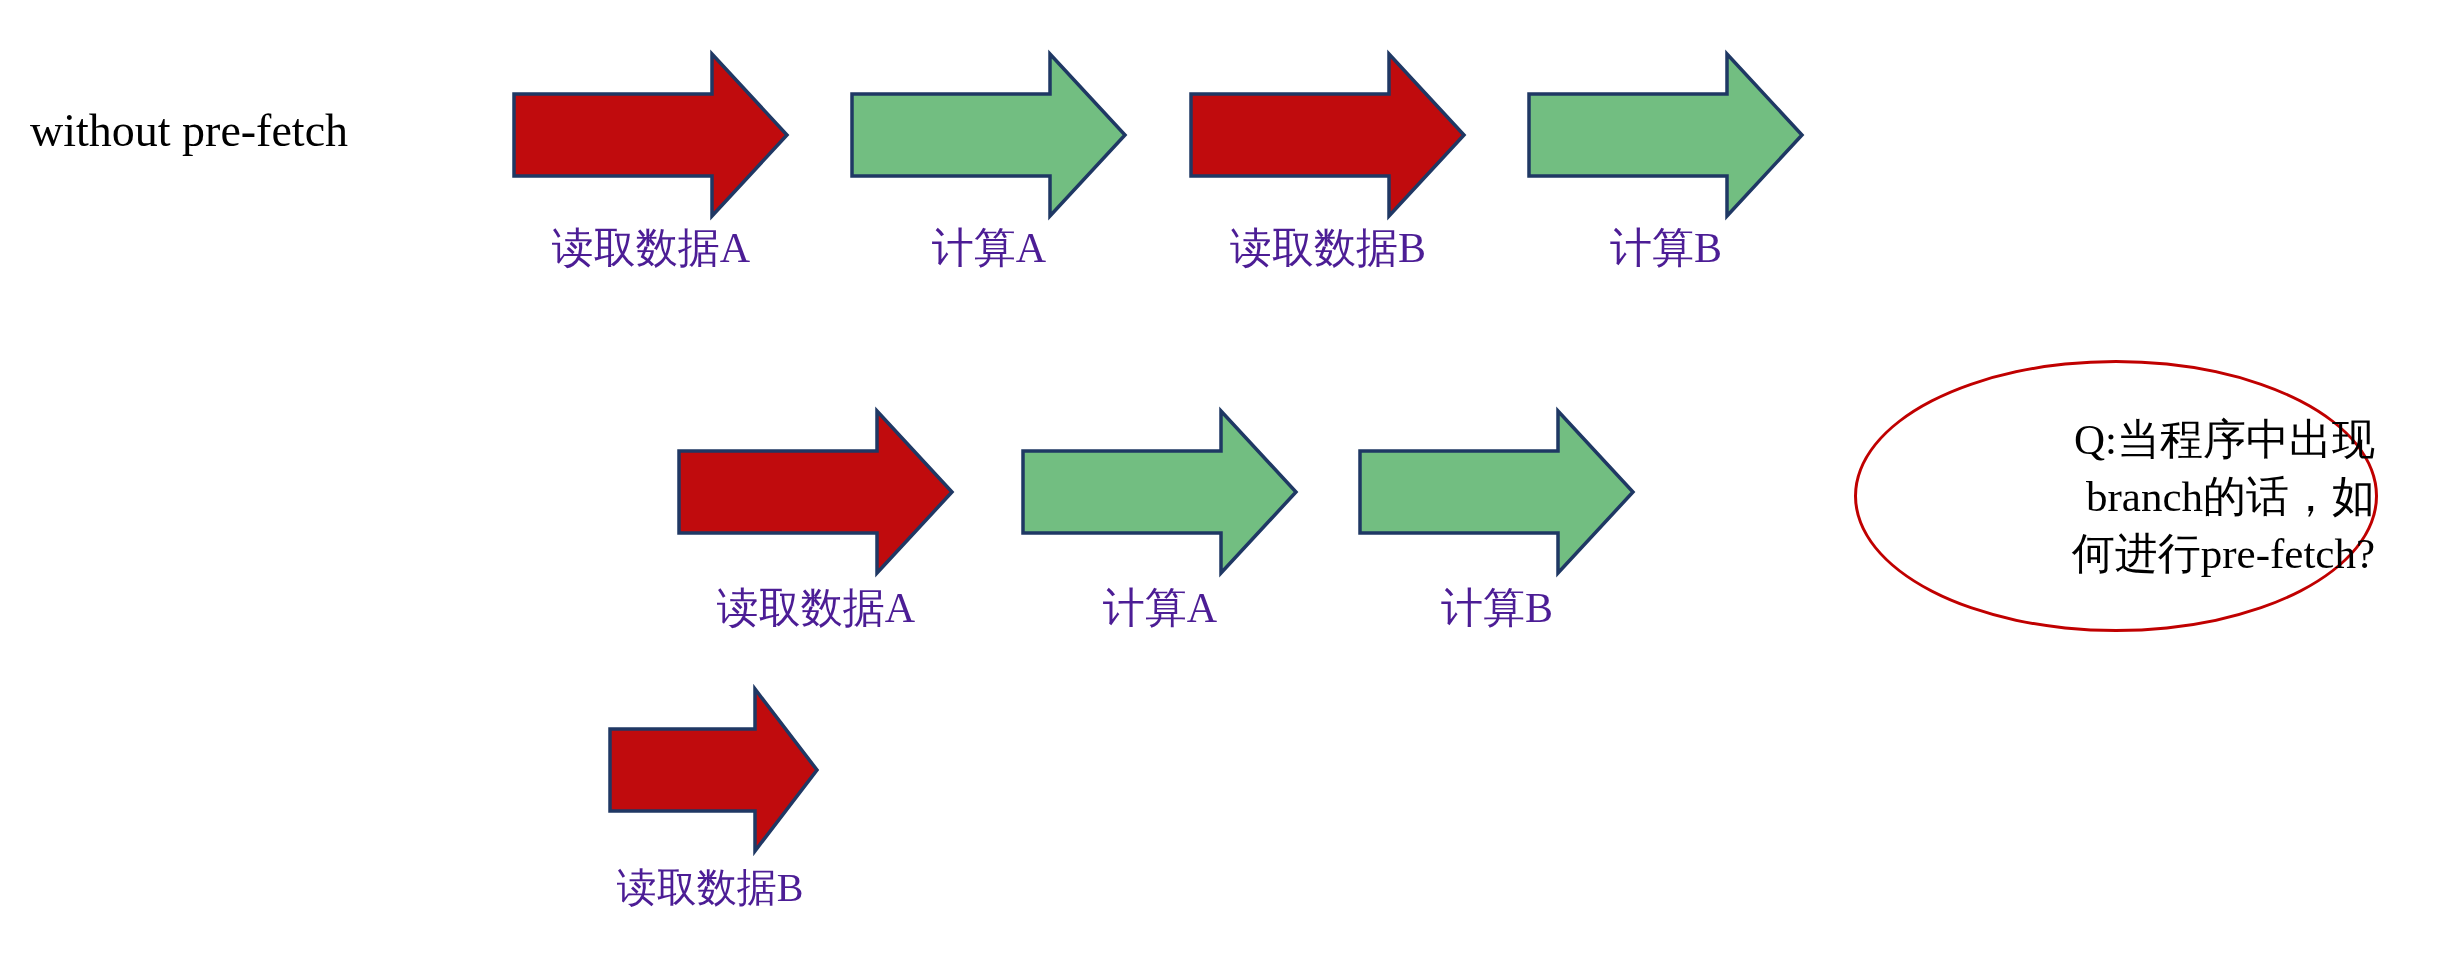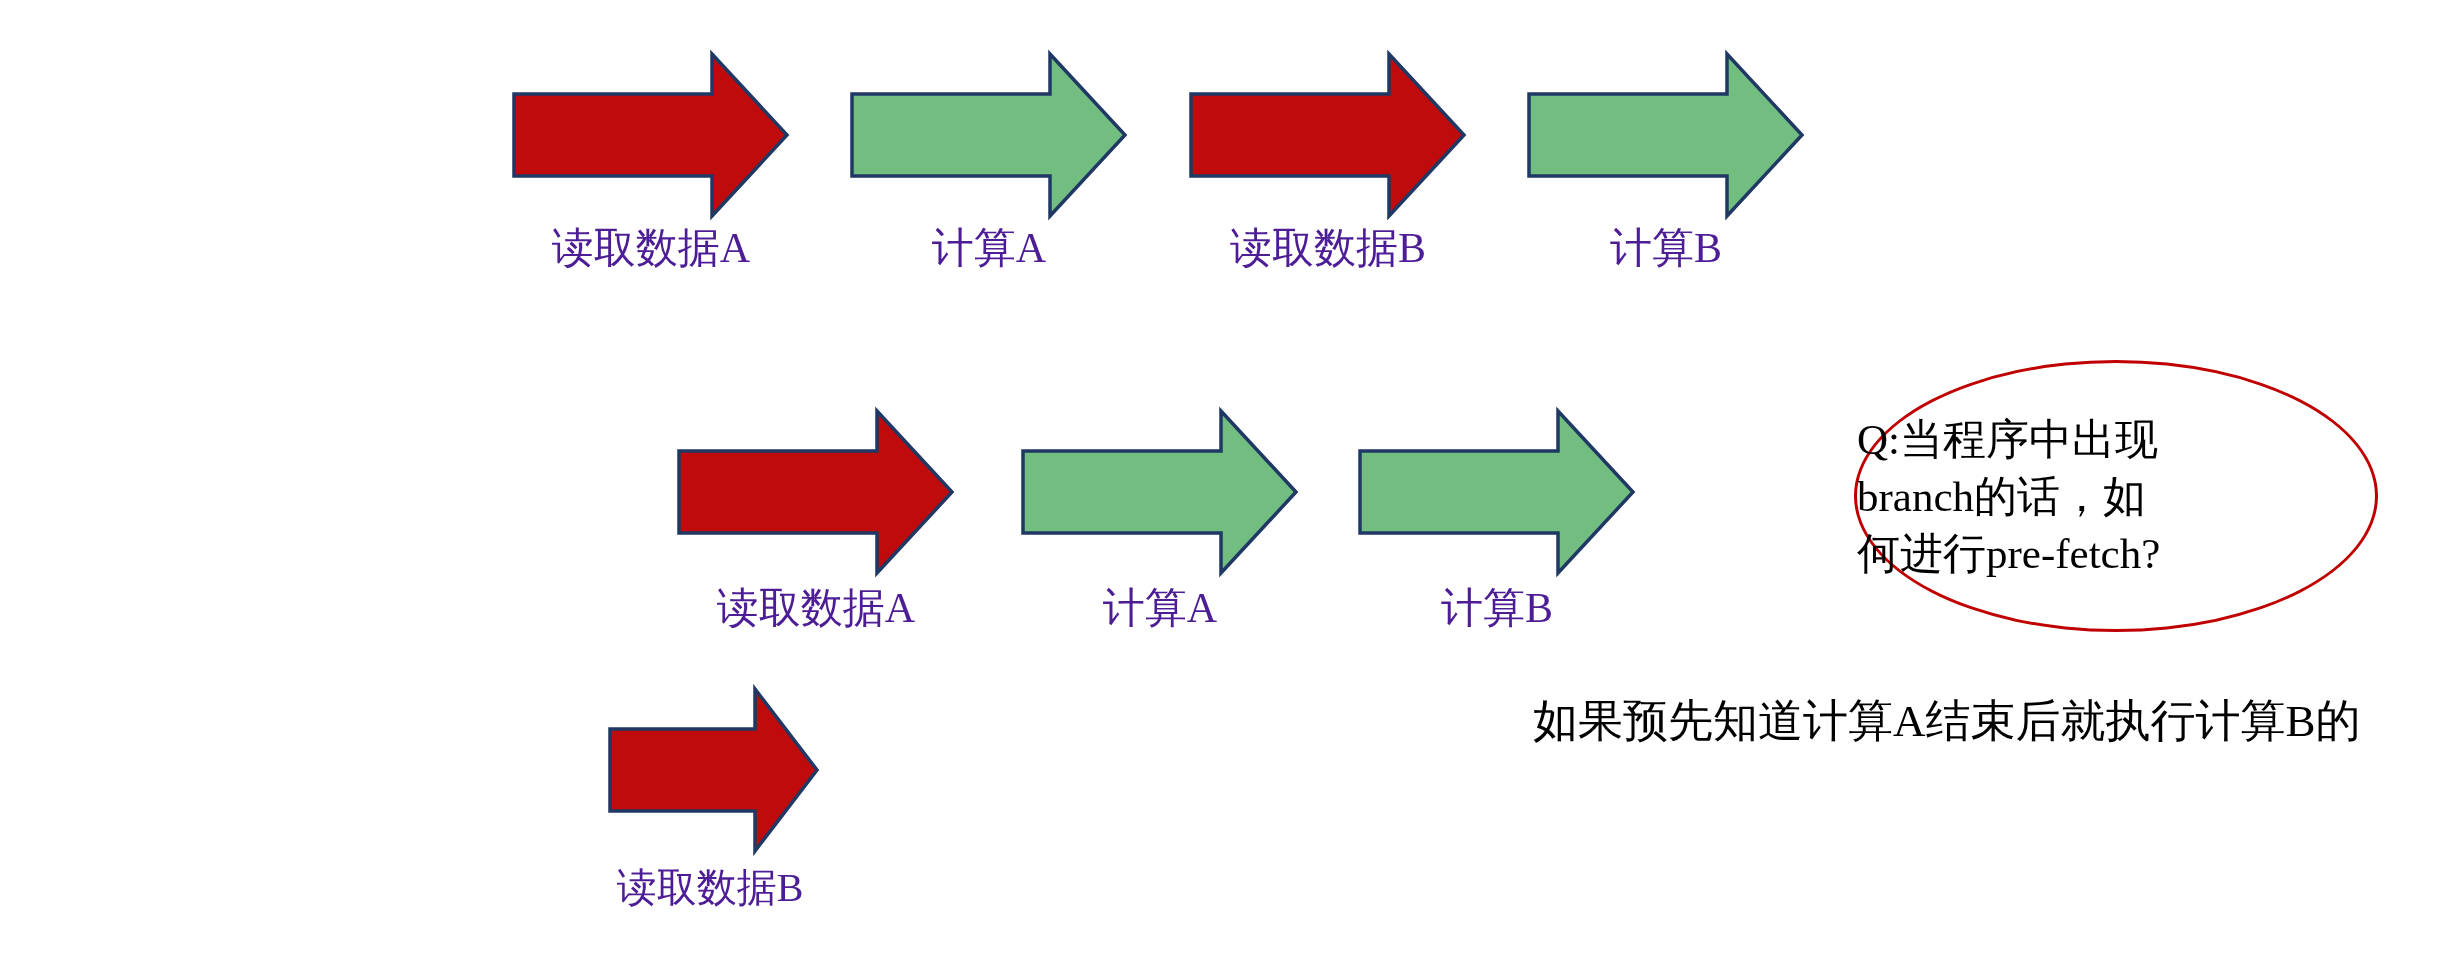--- a/index.html
+++ b/index.html
@@ -35,21 +35,21 @@
   .bubble{
     position:absolute;
     left:1854px;top:360px;
     width:524px;height:272px;
     border:3px solid var(--accent-red,#C00000);
     border-radius:50%;
     box-sizing:border-box;
     display:flex;
     flex-direction:column;
     justify-content:center;
-    align-items:flex-start;
+    align-items:flex-end;
   }
   .bubble div{
     font-size:43px;
     line-height:57px;
     color:#000;
     white-space:nowrap;
   }
   .note{
     position:absolute;
     left:1533px;top:692px;
@@ -64,20 +64,21 @@
   .note .hl{
     color:var(--accent-red,#C00000);
     font-style:italic;
   }
 </style>
 </head>
 <body>
 
 <div class="canvas">
 
+  <div class="row-label" style="left:30px;top:104px">without pre-fetch</div>
 
   <svg class="arrow red" style="left:512px;top:52px" width="278" height="166" viewBox="0 0 278 166">
     <polygon points="2,42 200,42 200,2 275,83 200,164 200,124 2,124"></polygon>
   </svg>
   <svg class="arrow green" style="left:850px;top:52px" width="278" height="166" viewBox="0 0 278 166">
     <polygon points="2,42 200,42 200,2 275,83 200,164 200,124 2,124"></polygon>
   </svg>
   <svg class="arrow red" style="left:1189px;top:52px" width="278" height="166" viewBox="0 0 278 166">
     <polygon points="2,42 200,42 200,2 275,83 200,164 200,124 2,124"></polygon>
   </svg>
@@ -109,16 +110,15 @@
   </svg>
   <div class="step-label small" style="left:560px;top:860px;width:300px">读取数据B</div>
 
   <div class="bubble">
     <div>Q:当程序中出现</div>
     <div>branch的话，如</div>
     <div>何进行pre-fetch?</div>
   </div>
 
   <div class="note">
-    <div>如果预先知道计算A结束后就执行计算B的</div>
   </div>
 
 </div>
 
 </body></html>

